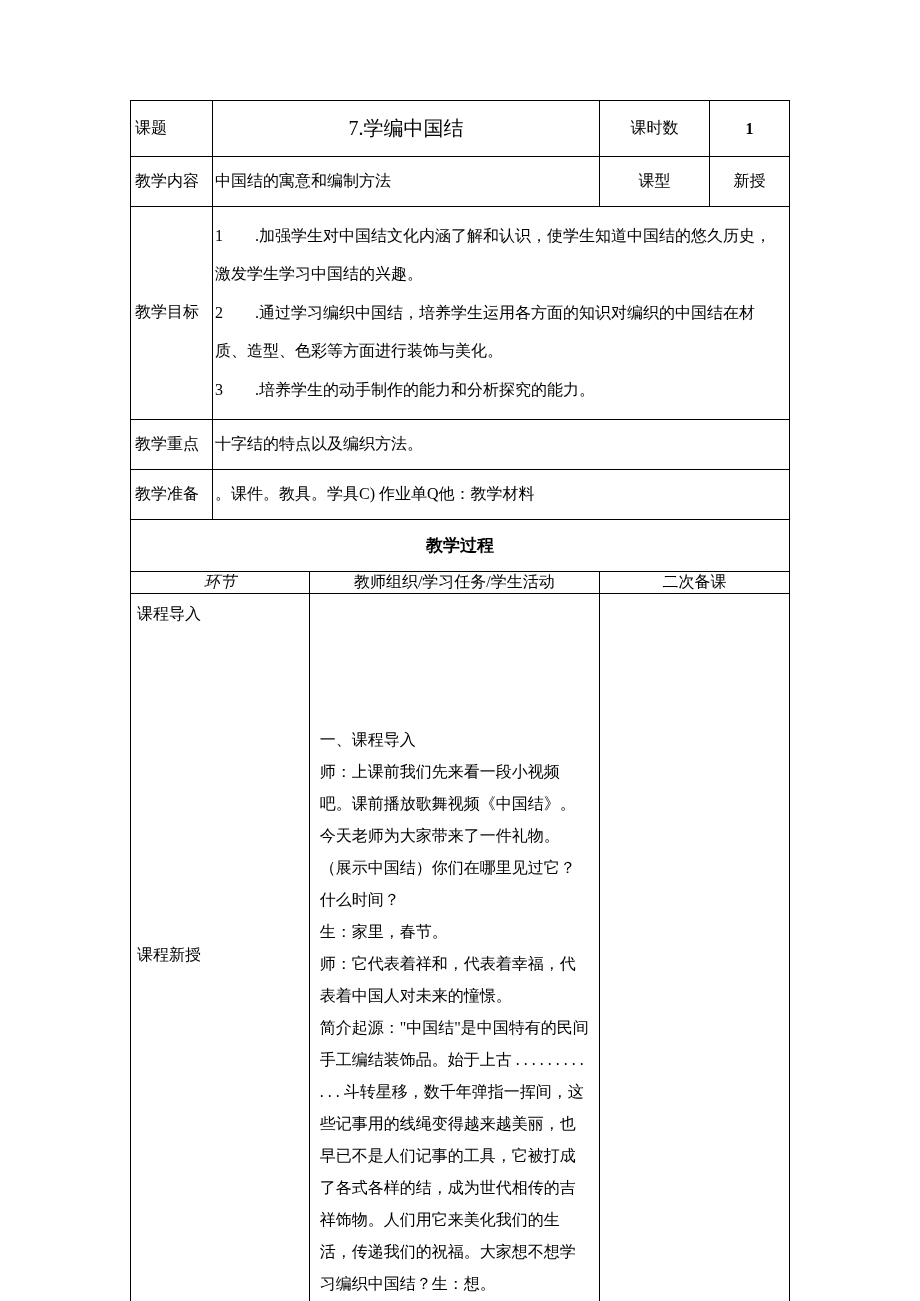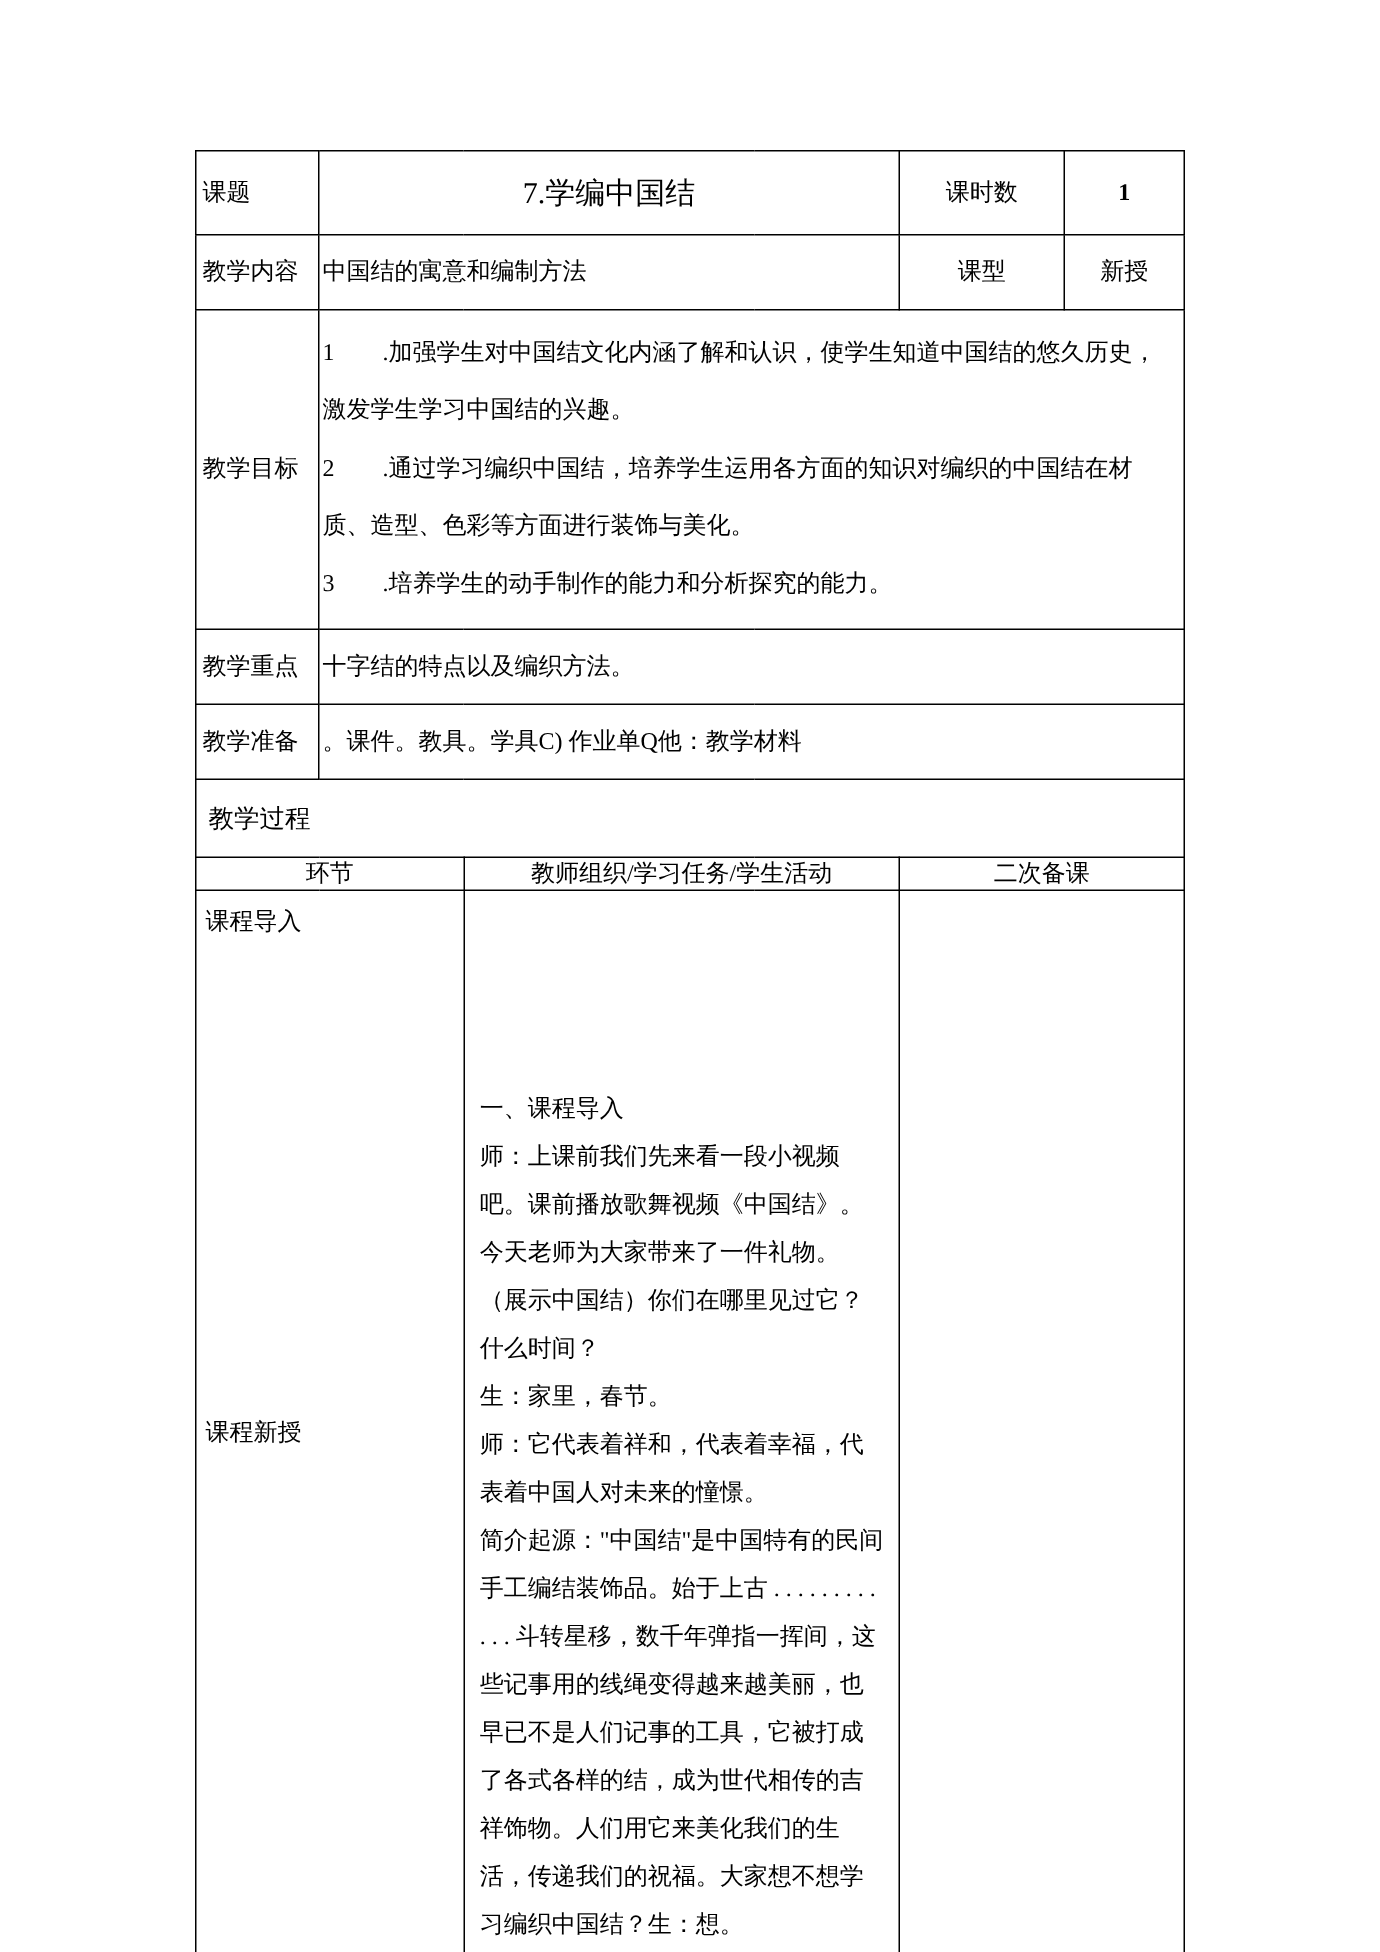--- a/index.html
+++ b/index.html
@@ -46,22 +46,22 @@
       padding: 10px 4px 10px 2px;
       line-height: 2.4;
       font-size: 16px;
     }
     .content-cell-single {
       text-align: left;
       padding: 6px 2px;
       font-size: 16px;
     }
     .section-header {
-      text-align: left;
-      font-weight: normal;
+      text-align: center;
+      font-weight: bold;
       padding: 14px 8px;
       font-size: 17px;
     }
     .body-cell {
       text-align: left;
       padding: 10px 8px 10px 10px;
       line-height: 2.0;
       font-size: 16px;
       vertical-align: top;
     }
@@ -111,21 +111,21 @@
     <td class="content-cell-single" colspan="6">十字结的特点以及编织方法。</td>
   </tr>
   <tr>
     <td class="label-cell">教学准备</td>
     <td class="content-cell-single" style="padding:10px 2px" colspan="6">。课件。教具。学具C) 作业单Q他：教学材料</td>
   </tr>
   <tr>
     <td class="section-header" colspan="7">教学过程</td>
   </tr>
   <tr>
-    <td class="hdr-cell" colspan="2" style="">环节</td>
+    <td class="hdr-cell" colspan="2" style="font-style:italic">环节</td>
     <td class="hdr-cell" colspan="3">教师组织/学习任务/学生活动</td>
     <td class="hdr-cell" colspan="2">二次备课</td>
   </tr>
   <tr>
     <td class="stage-cell" colspan="2" style="border-bottom:none">
       <span>课程导入</span>
       <span class="stage2">课程新授</span>
     </td>
     <td class="body-cell" colspan="3" style="white-space:pre-wrap;padding-top:130px;border-bottom:none">一、课程导入
 师：上课前我们先来看一段小视频吧。课前播放歌舞视频《中国结》。今天老师为大家带来了一件礼物。（展示中国结）你们在哪里见过它？什么时间？

